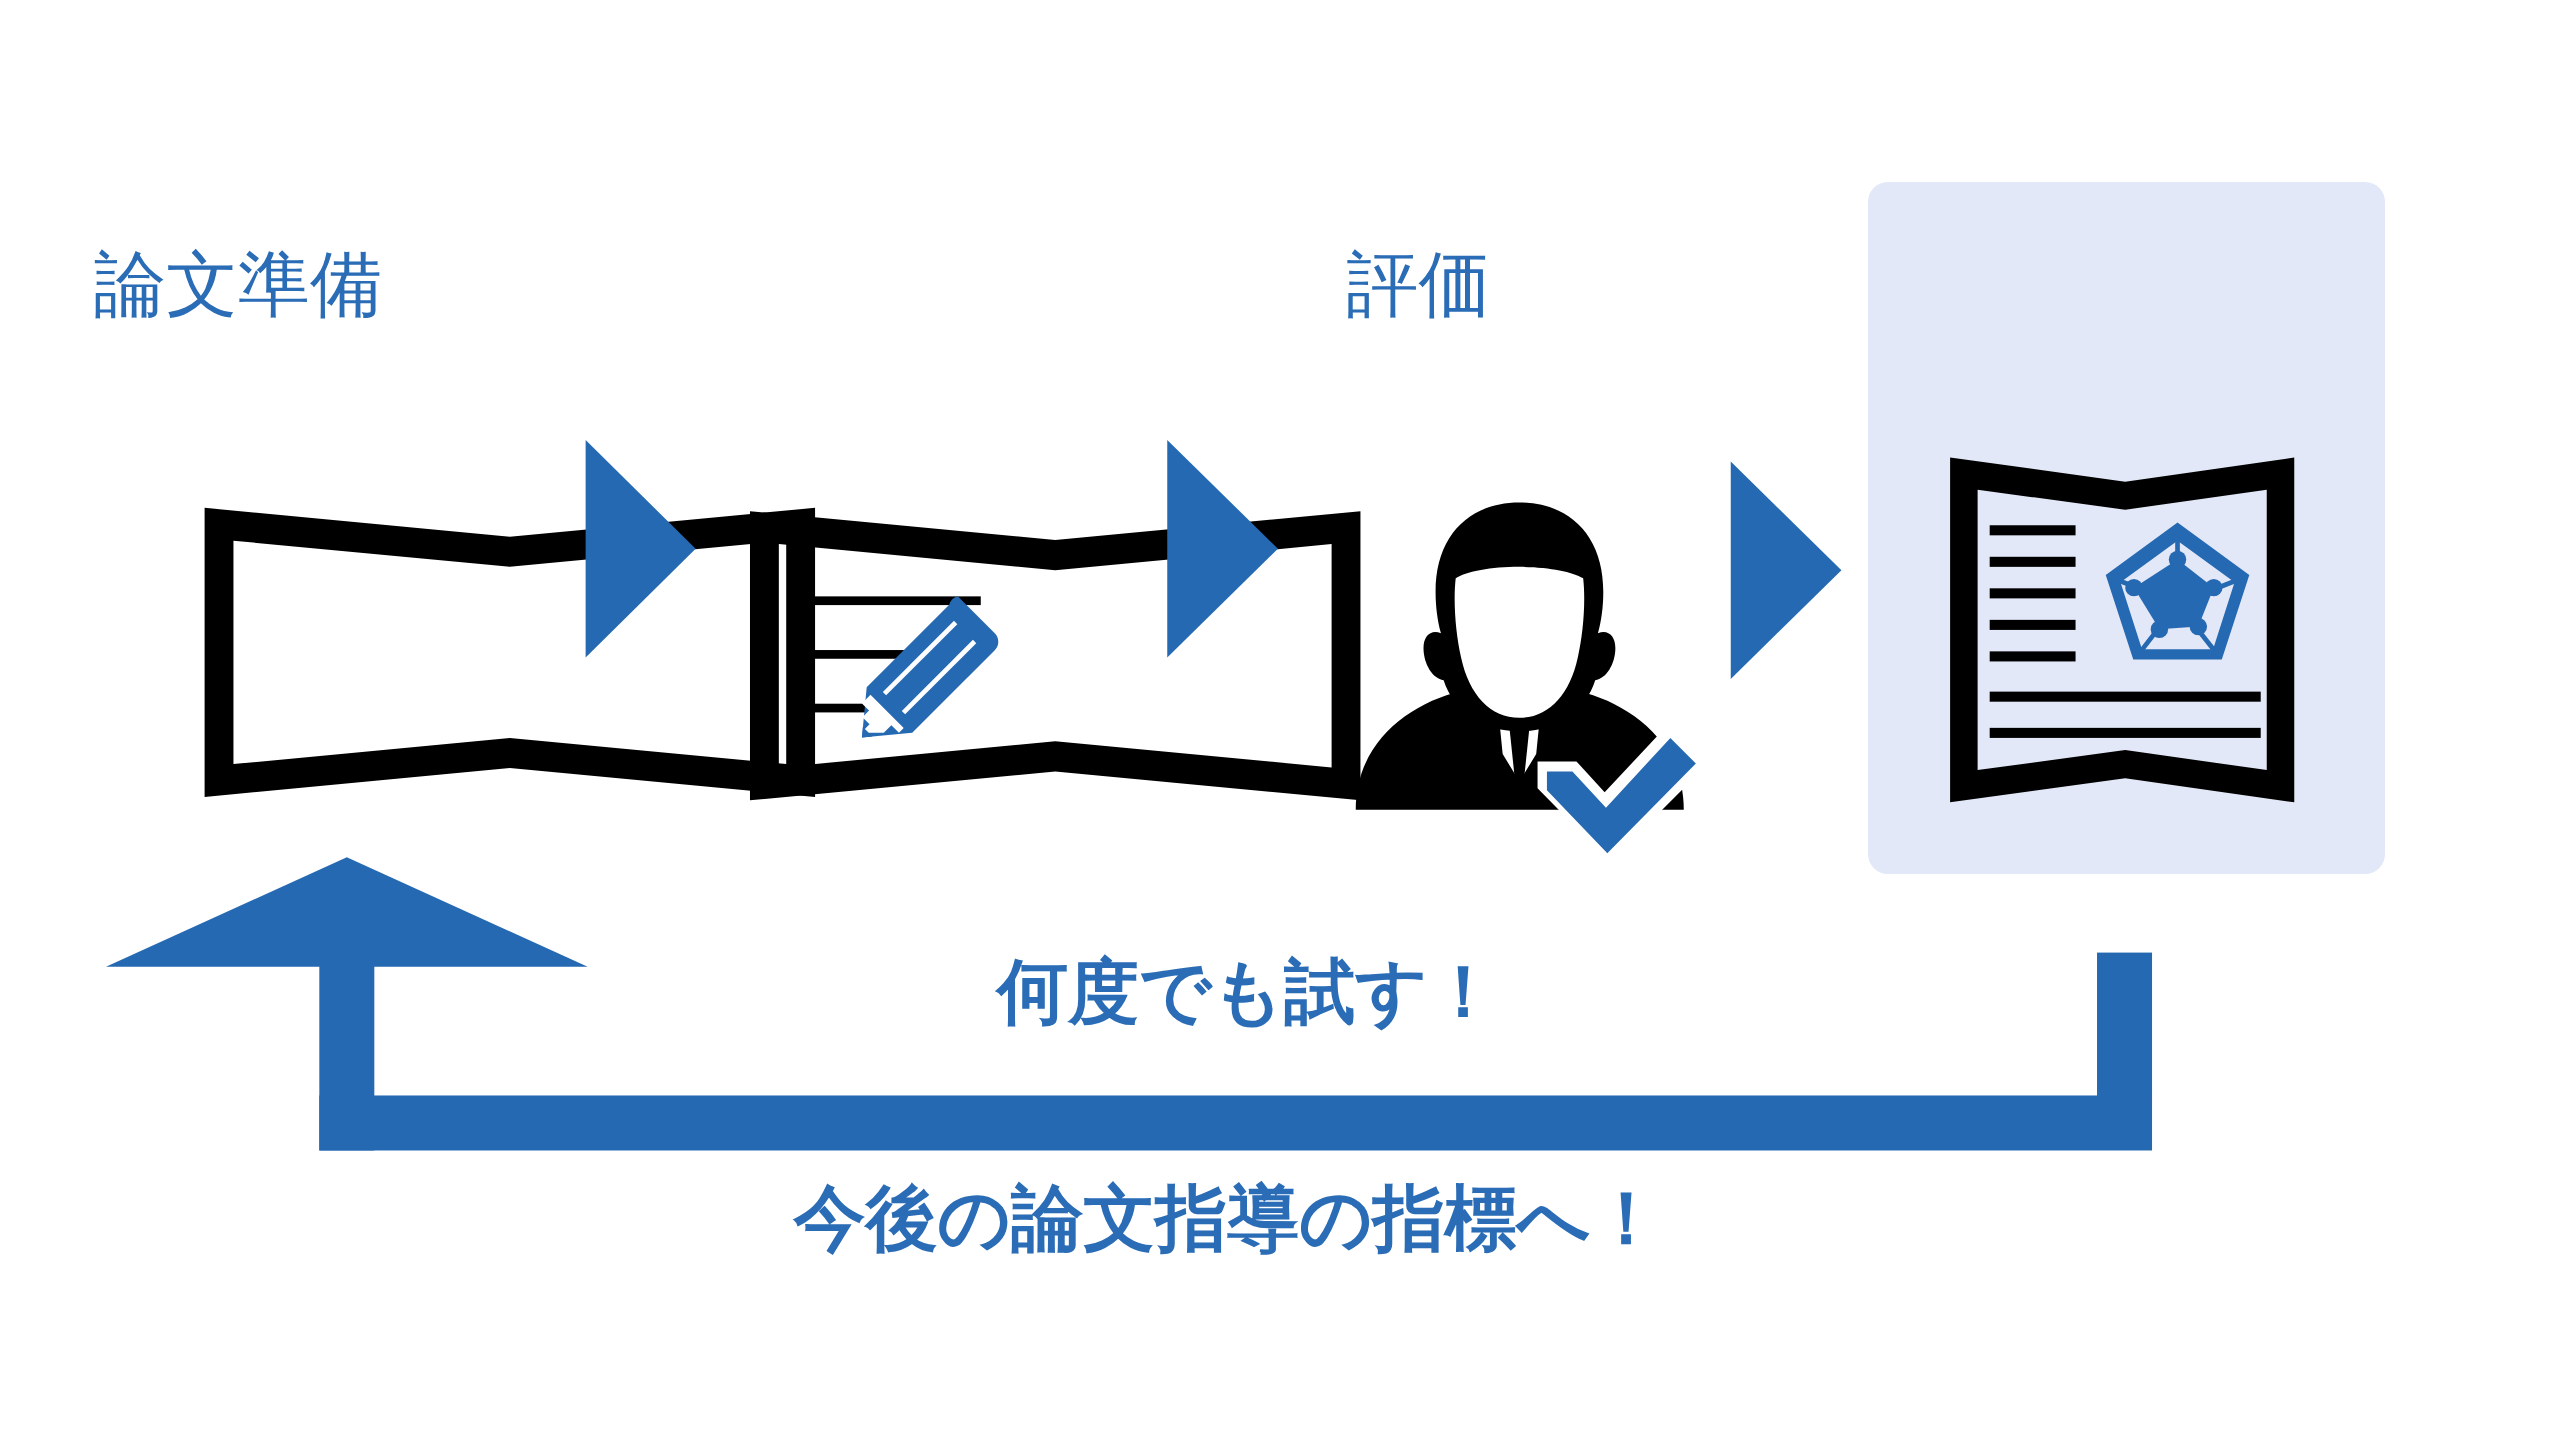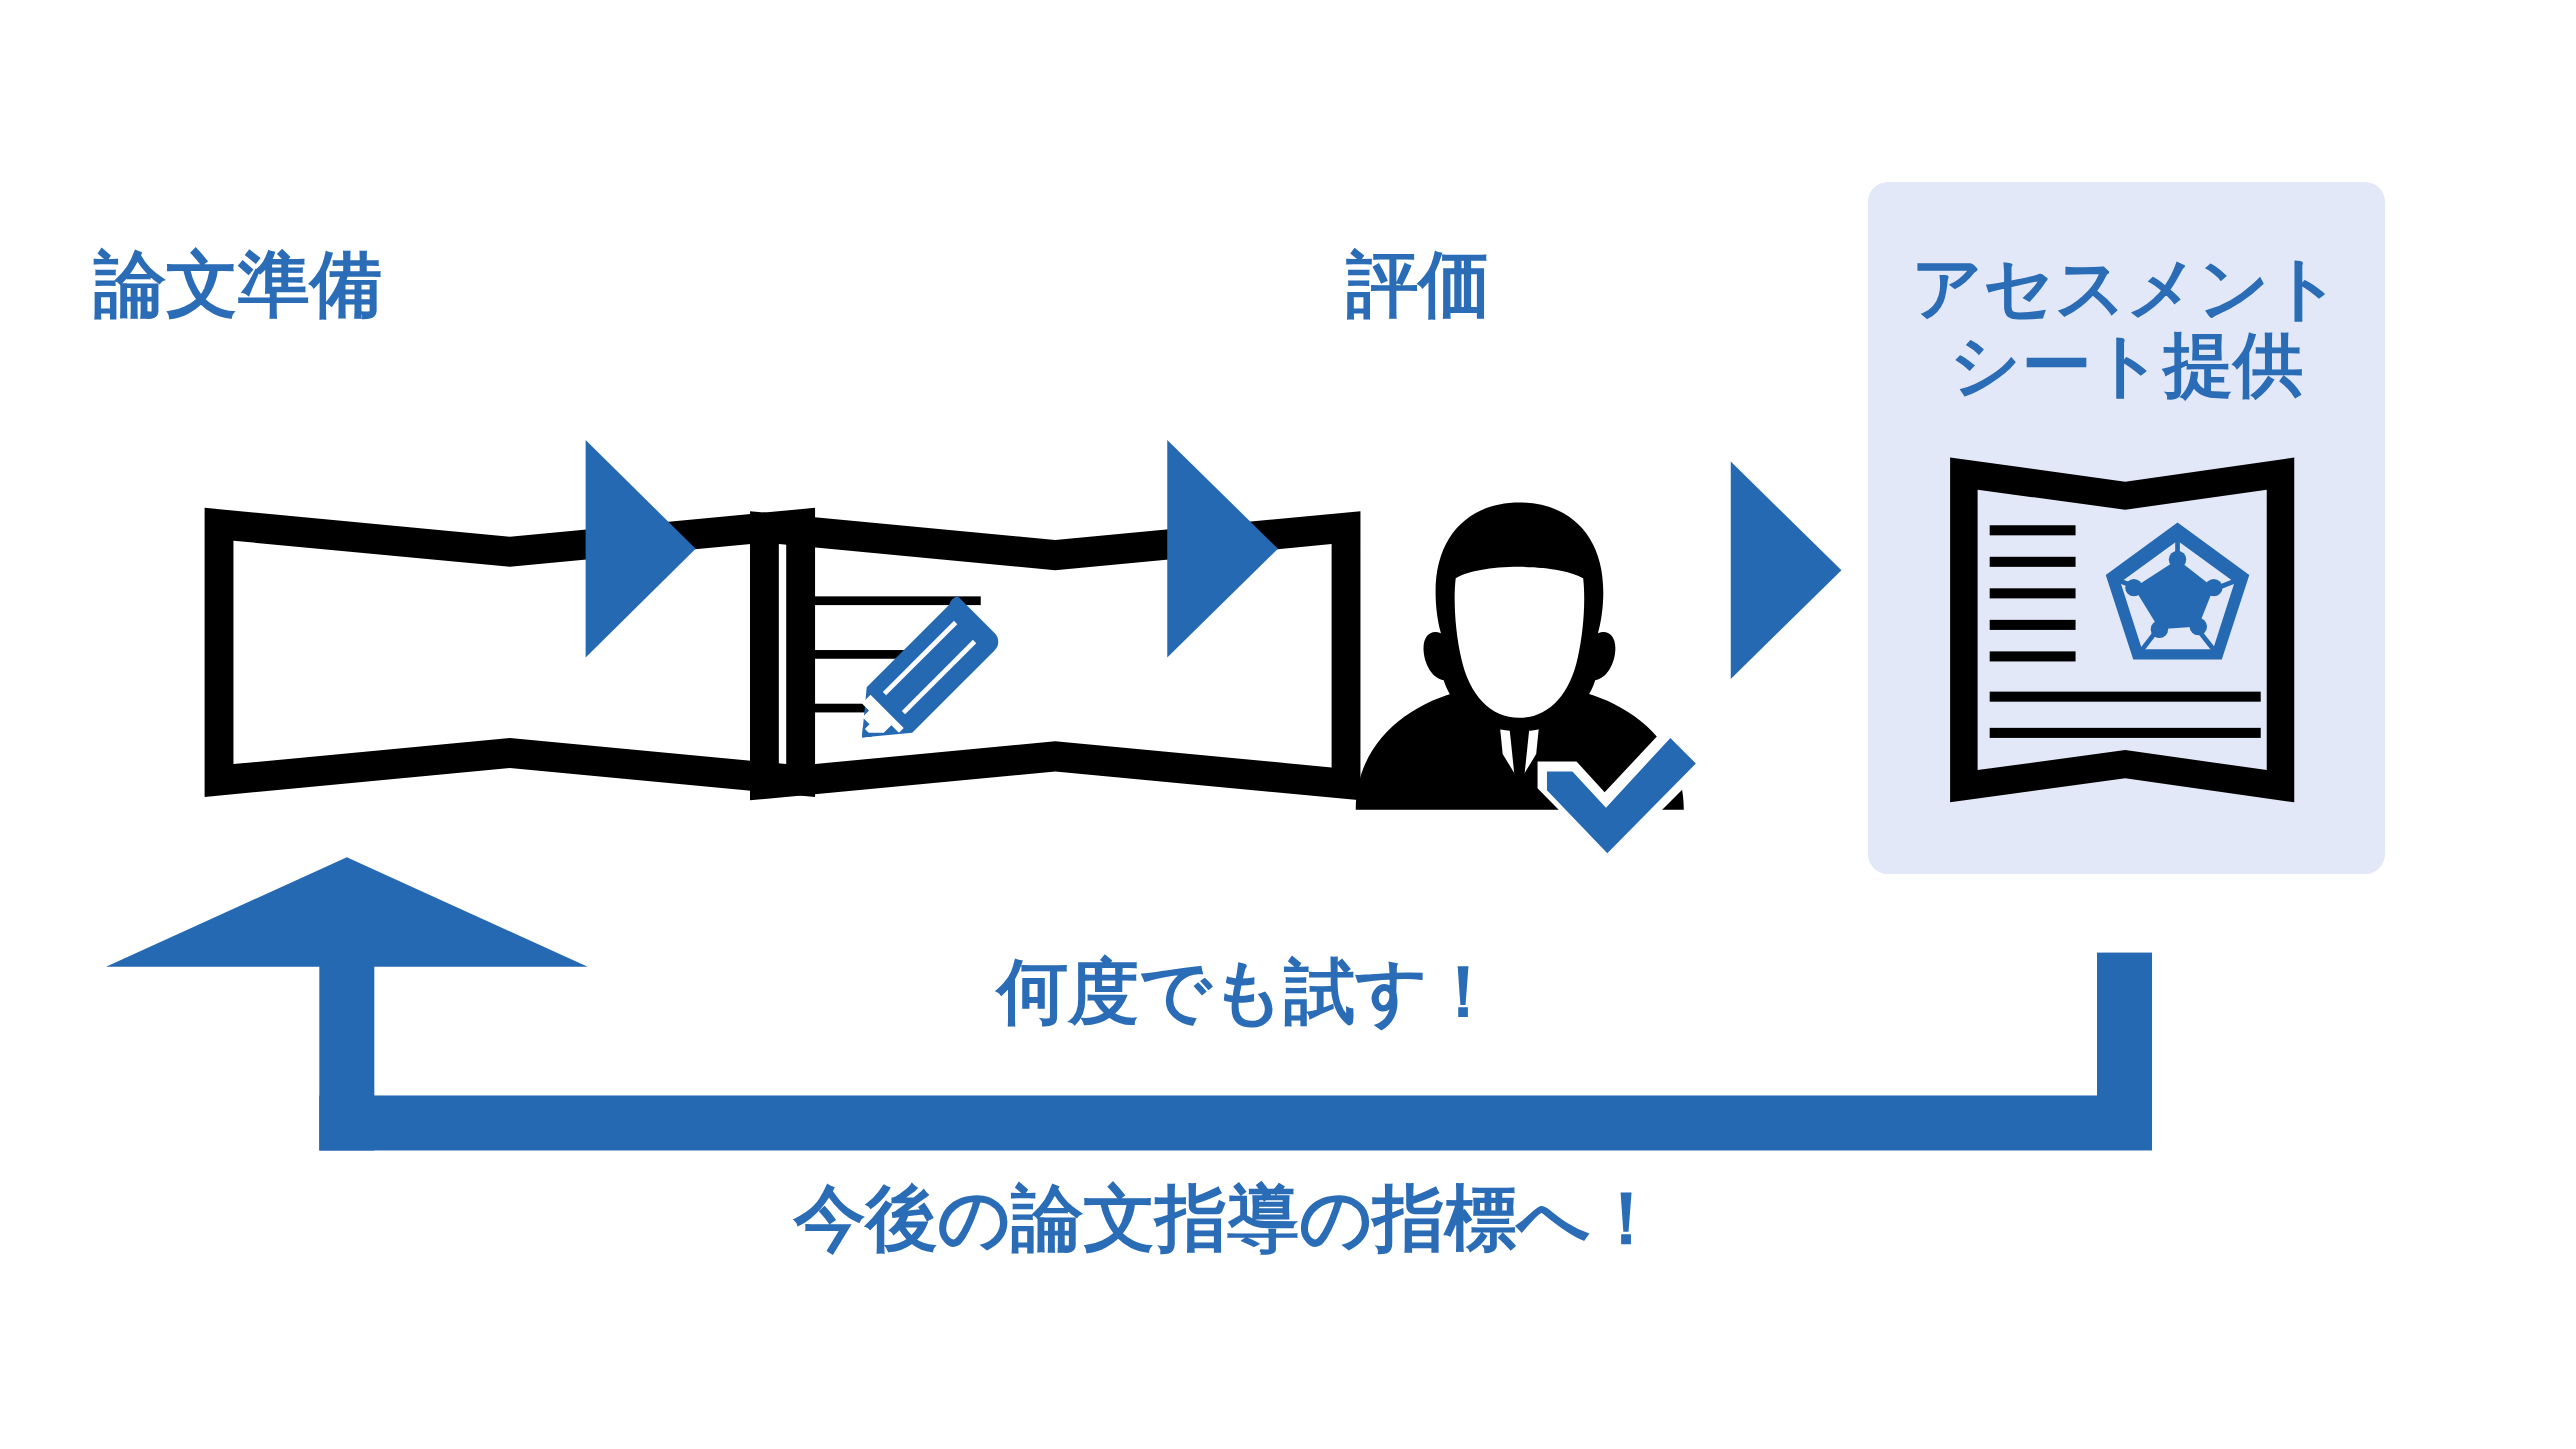--- a/index.html
+++ b/index.html
@@ -17,21 +17,21 @@
     position: relative;
     width: 2576px;
     height: 1449px;
     background: #ffffff;
   }
 
   
   .step-label {
     position: absolute;
     color: #2a6cb5;
-    font-weight: bold;
+    font-weight: normal;
     font-size: 72px;
     line-height: 1.02;
     letter-spacing: 0px;
     white-space: nowrap;
     text-align: center;
     user-select: none;
   }
 
   
   #assessment-card {
@@ -92,22 +92,20 @@
 
 <div id="stage">
 
   <div id="assessment-card"></div>
 
   <div class="step-label" style="left:87px; top:248px; width:302px;">論文準備</div>
 
 
   <div class="step-label" style="left:1301px; top:248px; width:235px;">評価</div>
 
-  <div id="assessment-card-label">アセスメント
-シート提供</div>
 
   <div class="caption" id="caption-retry">何度でも試す！</div>
 
   <div class="caption" id="caption-indicator">今後の論文指導の指標へ！</div>
 
   <svg id="vector-layer" viewBox="0 0 3840 2160" xmlns="http://www.w3.org/2000/svg">
 
     <g>
 
       <path fill="#000000" fill-rule="evenodd" d="M 305 757

